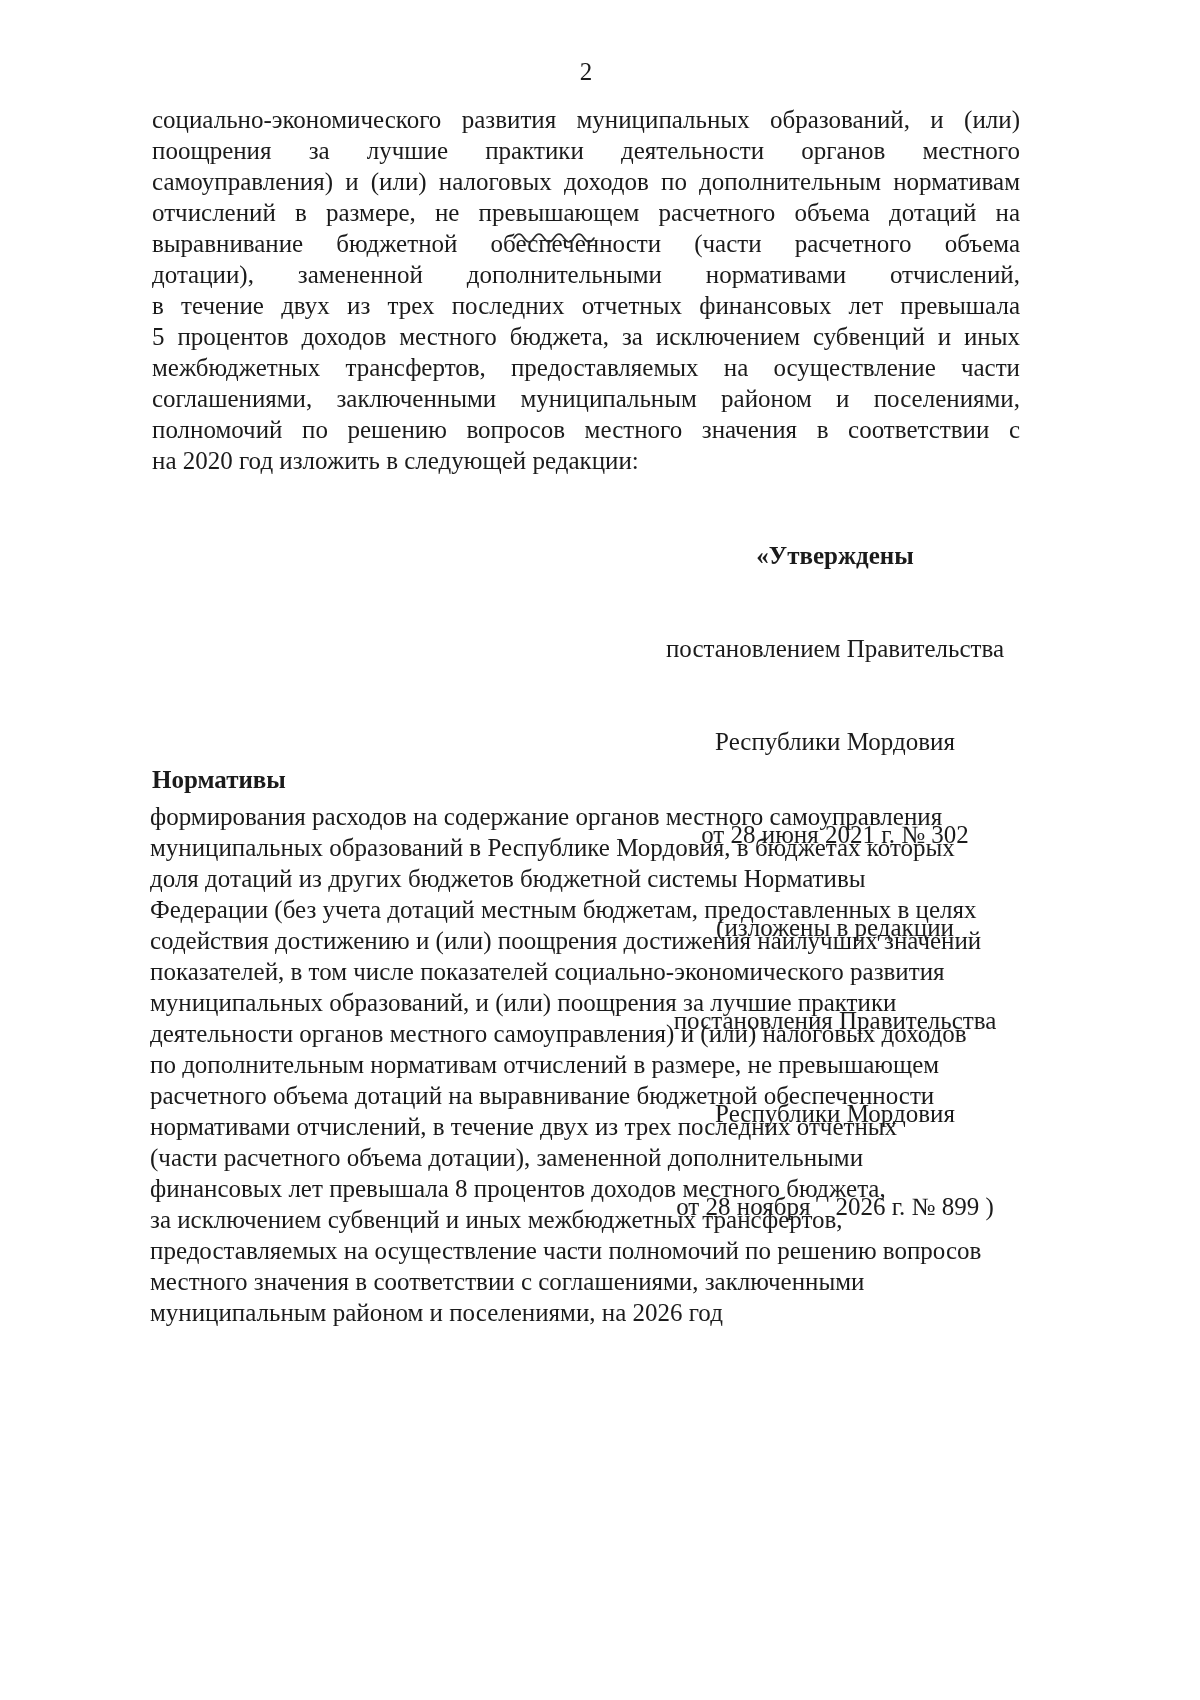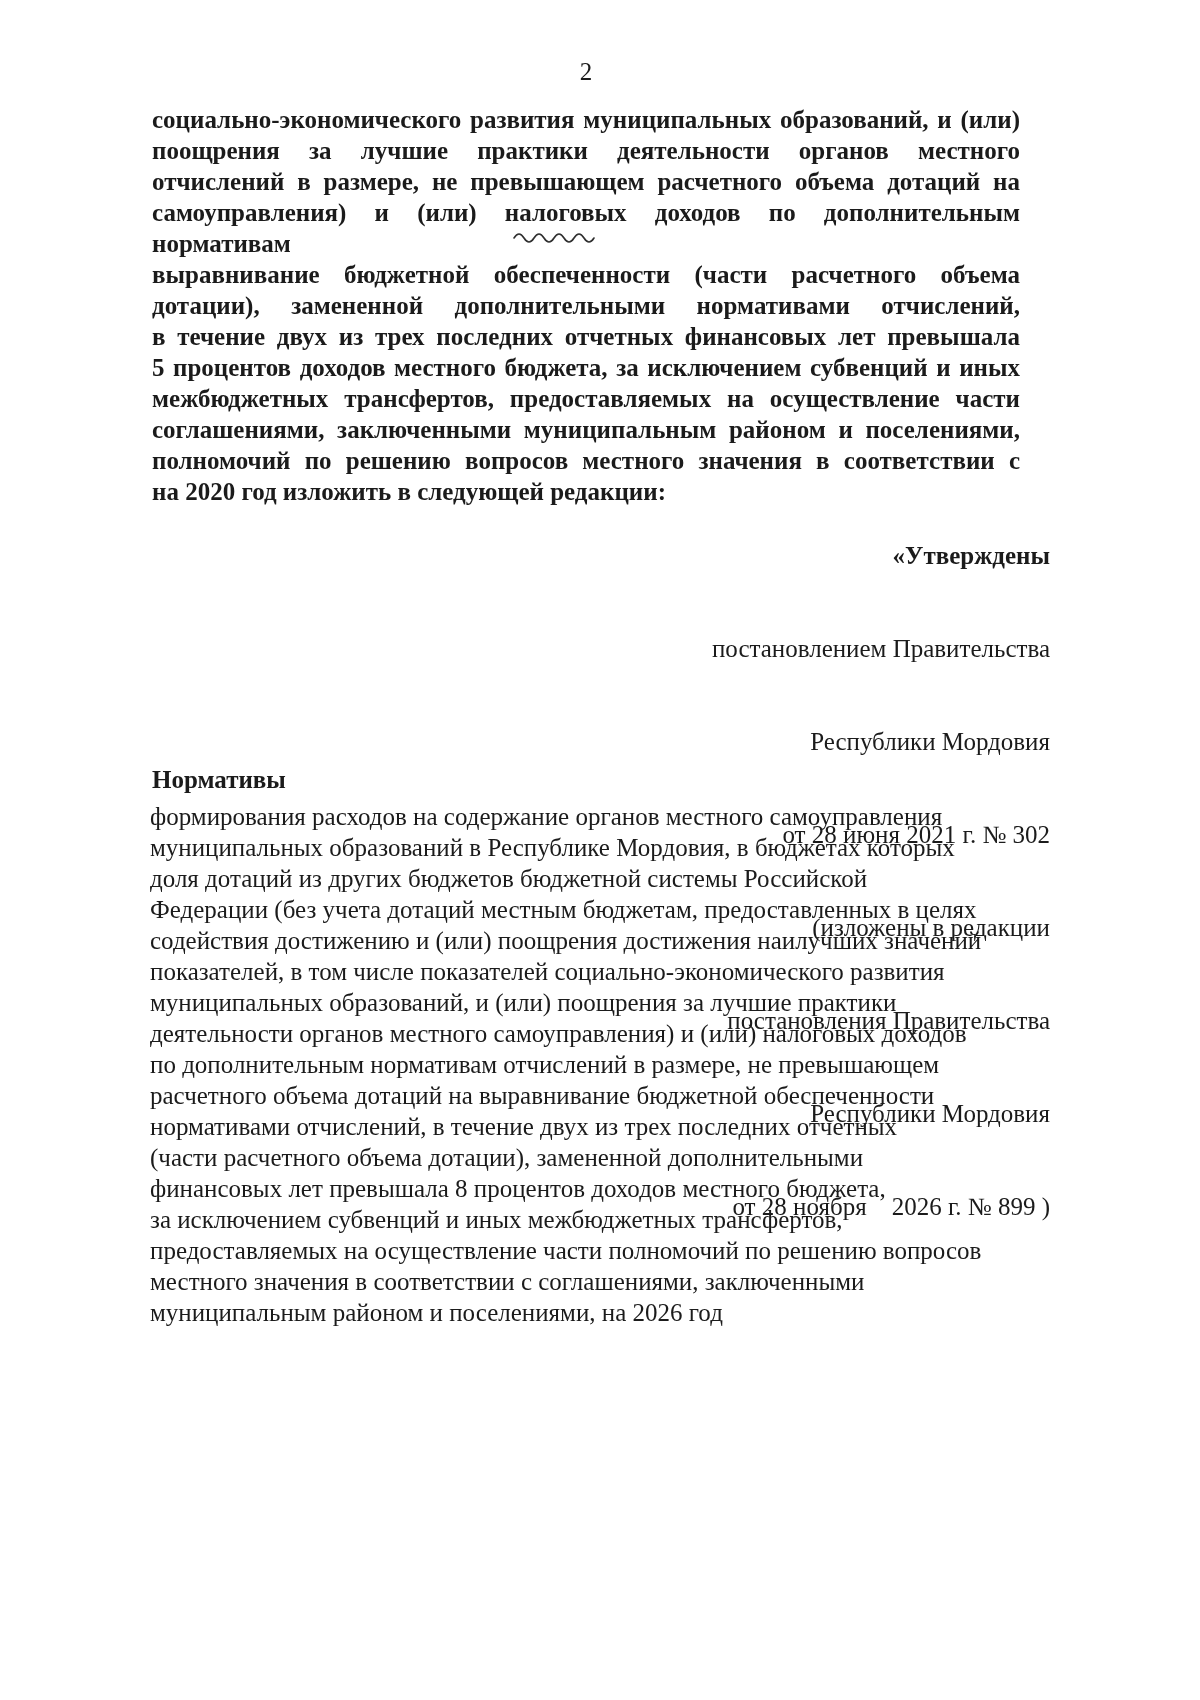--- a/index.html
+++ b/index.html
@@ -18,33 +18,33 @@
     top: 58px; left: 152px; width: 868px;
     text-align: center;
     font-size: 25px;
   }
   .para-just {
     position: absolute;
     top: 104px; left: 152px; width: 868px;
     font-size: 25px;
     line-height: 31px;
   }
-  .jline { text-align: justify; text-align-last: justify; font-weight: bold; }
+  .jline { text-align: justify; text-align-last: justify; }
   .jline.last { text-align-last: left; }
   .squiggle {
     position: absolute;
     left: 512px; top: 229px;
     width: 96px; height: 14px;
   }
   .approval {
     position: absolute;
     top: 478px; left: 620px; width: 430px;
     font-size: 25px;
     line-height: 31px;
-    text-align: right;
+    text-align: center;
     white-space: pre-wrap;
   }
   .bold { font-weight: bold; }
   .heading-center {
     position: absolute;
     top: 766px; left: 152px; width: 868px;
     text-align: left;
     font-size: 25px;
     font-weight: bold;
   }
@@ -59,22 +59,22 @@
 </head>
 <body>
 
 <div class="page">
 
   <div class="pagenum">2</div>
 
   <div class="para-just">
     <div class="jline">социально-экономического развития муниципальных образований, и (или)</div>
     <div class="jline">поощрения за лучшие практики деятельности органов местного</div>
+    <div class="jline">самоуправления) и (или) налоговых доходов по дополнительным нормативам</div>
     <div class="jline">отчислений в размере, не превышающем расчетного объема дотаций на</div>
-    <div class="jline">самоуправления) и (или) налоговых доходов по дополнительным нормативам</div>
     <div class="jline">выравнивание бюджетной обеспеченности (части расчетного объема</div>
     <div class="jline">дотации), замененной дополнительными нормативами отчислений,</div>
     <div class="jline">в течение двух из трех последних отчетных финансовых лет превышала</div>
     <div class="jline">5 процентов доходов местного бюджета, за исключением субвенций и иных</div>
     <div class="jline">межбюджетных трансфертов, предоставляемых на осуществление части</div>
     <div class="jline">соглашениями, заключенными муниципальным районом и поселениями,</div>
     <div class="jline">полномочий по решению вопросов местного значения в соответствии с</div>
     <div class="jline last">на 2020 год изложить в следующей редакции:</div>
   </div>
 
@@ -91,21 +91,21 @@
     <div>постановления Правительства</div>
     <div>Республики Мордовия</div>
     <div>от 28 ноября    2026 г. № 899 )</div>
   </div>
 
   <div class="heading-center">Нормативы</div>
 
   <div class="para-center">
     <div>формирования расходов на содержание органов местного самоуправления</div>
     <div>муниципальных образований в Республике Мордовия, в бюджетах которых</div>
-    <div>доля дотаций из других бюджетов бюджетной системы Российской</div>
+    <div>доля дотаций из других бюджетов бюджетной системы Нормативы</div>
     <div>Федерации (без учета дотаций местным бюджетам, предоставленных в целях</div>
     <div>содействия достижению и (или) поощрения достижения наилучших значений</div>
     <div>показателей, в том числе показателей социально-экономического развития</div>
     <div>муниципальных образований, и (или) поощрения за лучшие практики</div>
     <div>деятельности органов местного самоуправления) и (или) налоговых доходов</div>
     <div>по дополнительным нормативам отчислений в размере, не превышающем</div>
     <div>расчетного объема дотаций на выравнивание бюджетной обеспеченности</div>
     <div>нормативами отчислений, в течение двух из трех последних отчетных</div>
     <div>(части расчетного объема дотации), замененной дополнительными</div>
     <div>финансовых лет превышала 8 процентов доходов местного бюджета,</div>

